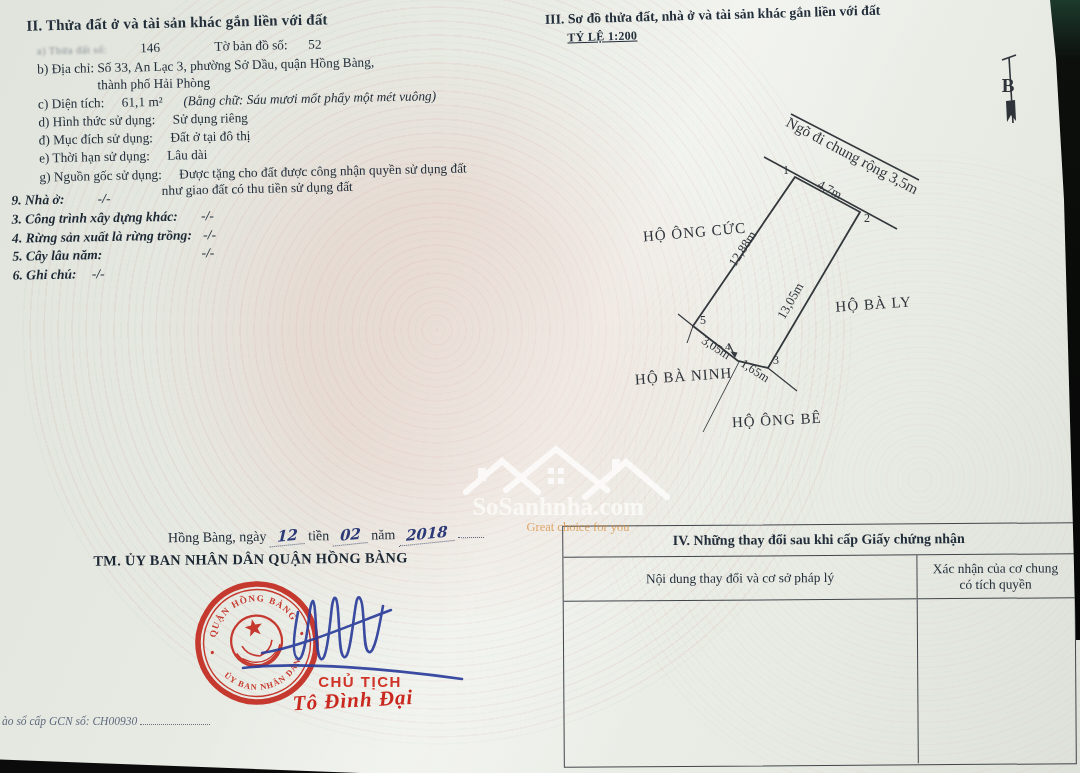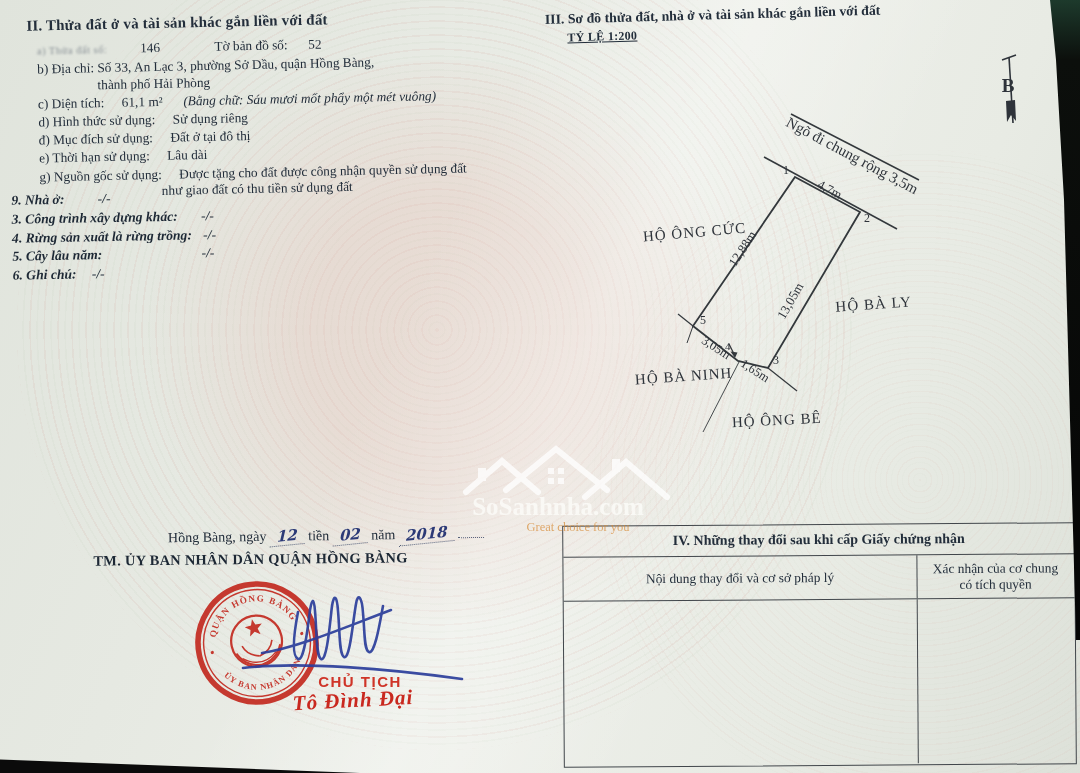--- a/index.html
+++ b/index.html
@@ -205,20 +205,24 @@
     <text font-size="8.2" font-weight="bold" fill="#c32a20" letter-spacing="1">
       <textPath href="#arcBot" startOffset="50%" text-anchor="middle">ỦY BAN NHÂN DÂN</textPath>
     </text>
     <circle cx="17" cy="62" r="1.6" fill="#c32a20"></circle>
     <circle cx="107" cy="62" r="1.6" fill="#c32a20"></circle>
   </svg>
 
   <div class="abs chutich">CHỦ TỊCH</div>
   <div class="abs signname">Tô Đình Đại</div>
 
+  <div class="abs registry">
+    <span>ào sổ cấp GCN số: CH00930</span>
+    <span class="tail"></span>
+  </div>
 
   <svg class="abs overlay" width="1080" height="773" viewBox="0 0 1080 773">
     <g stroke="#33383c" fill="none">
 
       <line x1="791" y1="114" x2="919" y2="180" stroke-width="1.5"></line>
       <line x1="764" y1="157" x2="897" y2="229" stroke-width="1.5"></line>
 
       <polygon points="795,177 860,212 768,368 738,361 693,326" stroke-width="1.8"></polygon>
 
       <line x1="768" y1="368" x2="797" y2="391" stroke-width="1.2"></line>

